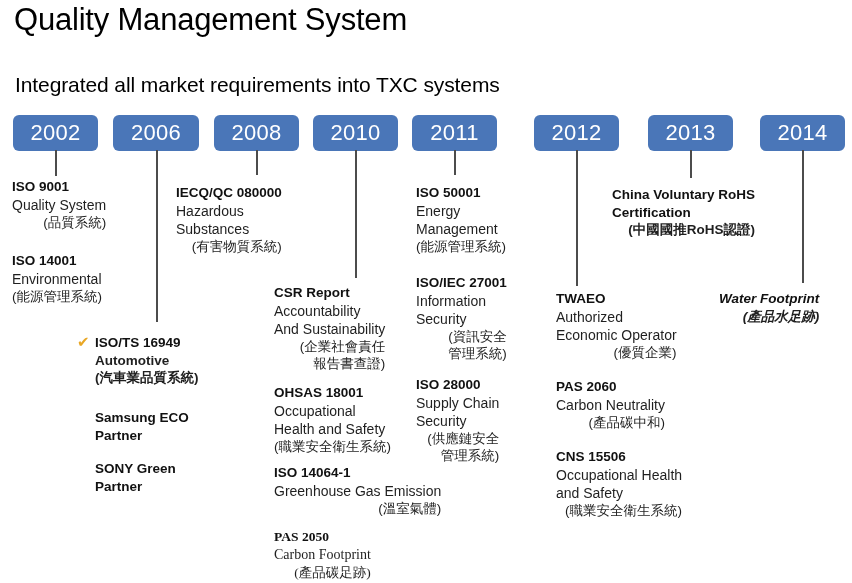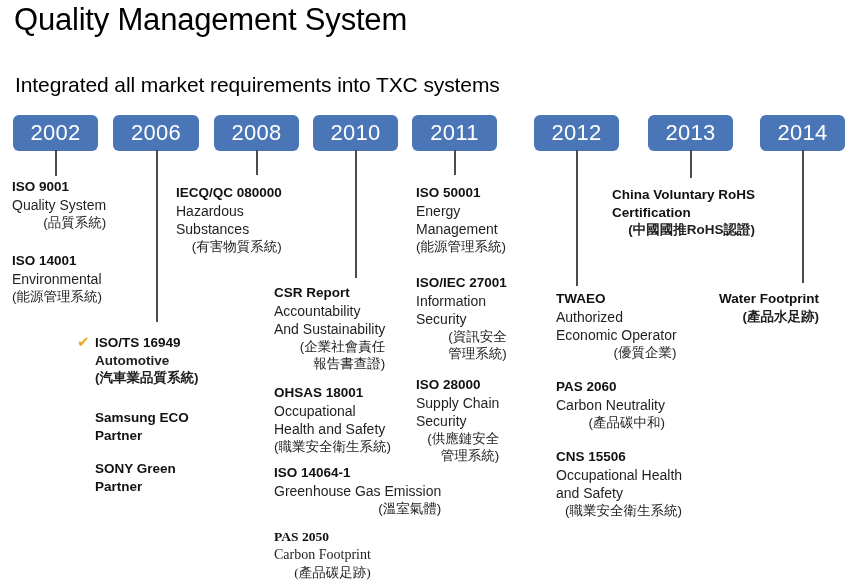--- a/index.html
+++ b/index.html
@@ -224,19 +224,19 @@
         <div class="head">CNS 15506</div>
         <div class="sub">Occupational Health</div>
         <div class="sub">and Safety</div>
         <div class="zh">(職業安全衛生系統)</div>
       </div>
       <div class="entry bold-all" style="left: 612px; top: 186px;">
         <div class="head">China Voluntary RoHS</div>
         <div class="head">Certification</div>
         <div class="zh">(中國國推RoHS認證)</div>
       </div>
-      <div class="entry bold-all" style="left: 719px; top: 290px;">
+      <div class="entry bold-all" style="left: 719px; top: 290px; font-style: italic;">
         <div class="head">Water Footprint</div>
         <div class="zh">(產品水足跡)</div>
       </div>
     </div>
 
 </div>
 
 </body></html>

